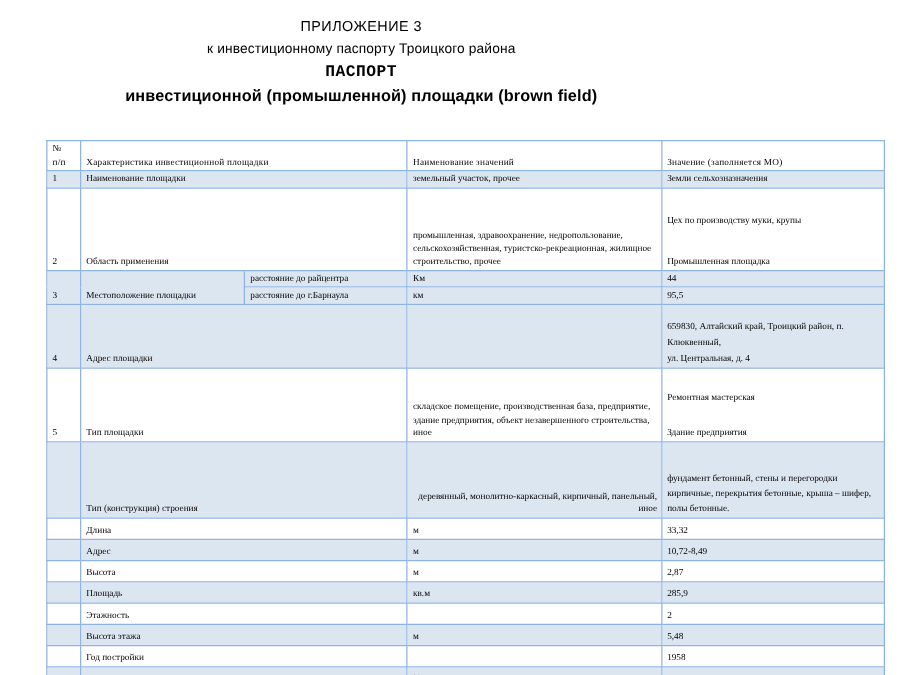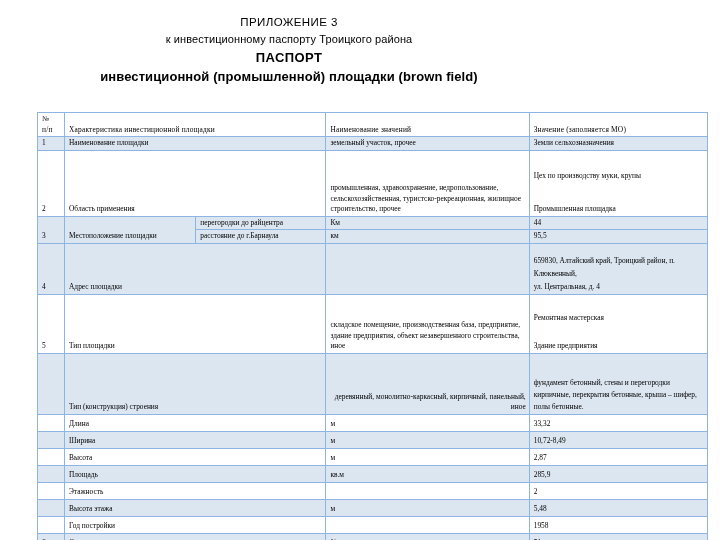--- a/index.html
+++ b/index.html
@@ -31,20 +31,21 @@
   }
   .hdr-line.sub {
     font-size: 11px;
     letter-spacing: 0.1px;
   }
   .hdr-line.bold {
     font-weight: bold;
     font-size: 13px;
     line-height: 19px;
     letter-spacing: 0.4px;
+    font-family: Liberation Mono, monospace;
   }
   .hdr-line.bold2 {
     font-weight: bold;
     font-size: 13px;
     line-height: 19px;
     letter-spacing: 0.1px;
   }
 
   
   .table-wrap {
@@ -133,21 +134,21 @@
       <td class="vtop" style="padding-top:8px;">
         <div>Цех по производству муки, крупы</div>
         <div style="height:23px;"></div>
         <div>Промышленная площадка</div>
       </td>
     </tr>
 
     <tr class="shade">
       <td class="num" rowspan="2">3</td>
       <td rowspan="2">Местоположение площадки</td>
-      <td>перегородки до райцентра</td>
+      <td>расстояние до райцентра</td>
       <td>Км</td>
       <td>44</td>
     </tr>
 
     <tr class="shade">
       <td>расстояние до г.Барнаула</td>
       <td>км</td>
       <td>95,5</td>
     </tr>
 
@@ -179,21 +180,21 @@
 
     <tr class="plain">
       <td class="num"></td>
       <td colspan="2" style="height:14px;">Длина</td>
       <td>м</td>
       <td>33,32</td>
     </tr>
 
     <tr class="shade">
       <td class="num"></td>
-      <td colspan="2" style="height:14px;">Ширина</td>
+      <td colspan="2" style="height:14px;">Адрес</td>
       <td>м</td>
       <td>10,72-8,49</td>
     </tr>
 
     <tr class="plain">
       <td class="num"></td>
       <td colspan="2" style="height:14px;">Высота</td>
       <td>м</td>
       <td>2,87</td>
     </tr>

